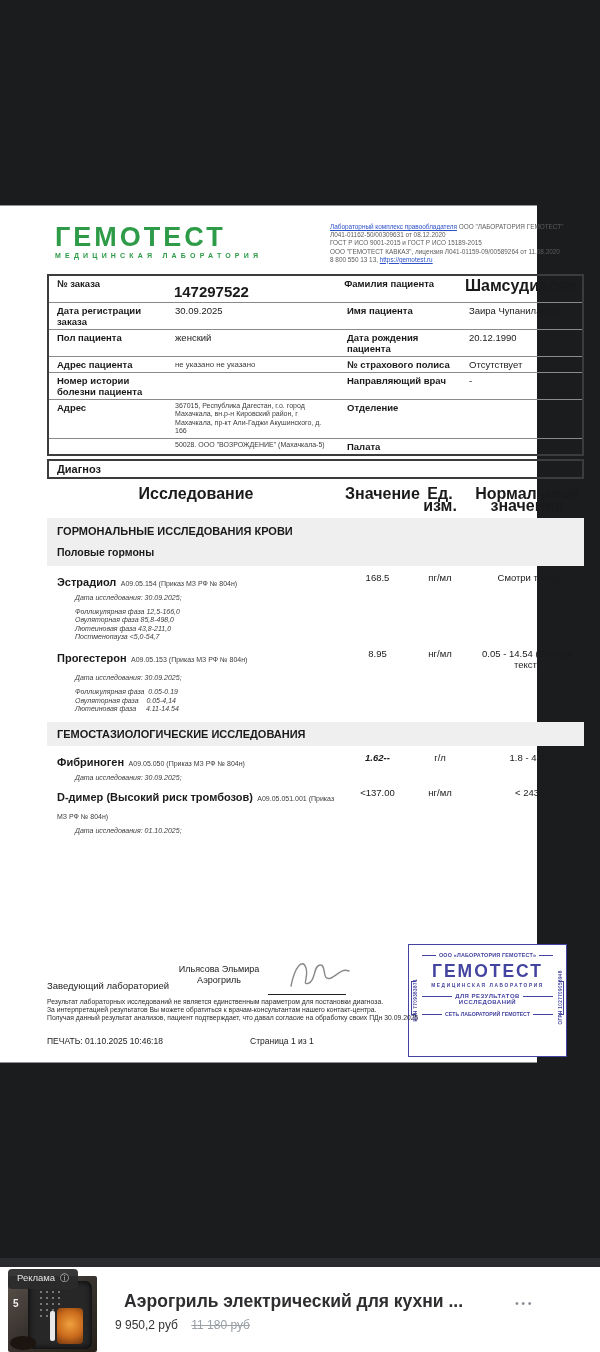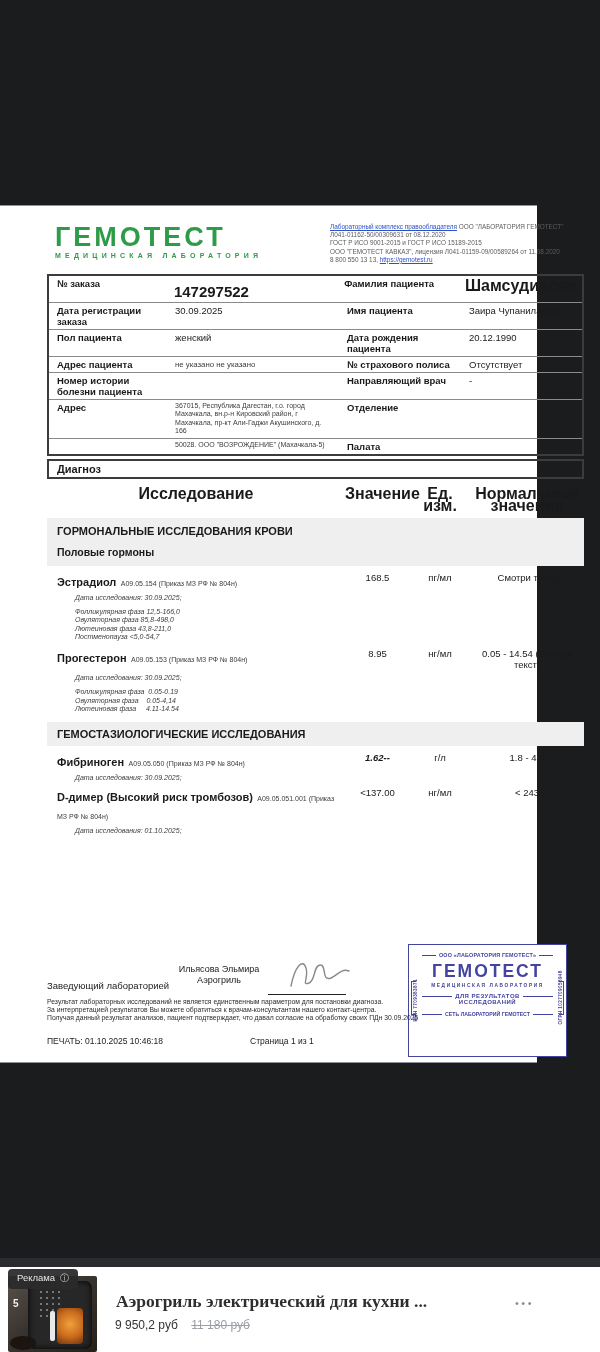--- a/index.html
+++ b/index.html
@@ -88,22 +88,22 @@
   .af-panel { position:absolute; left:10px; top:8px; width:22px; height:30px;
               background-image:radial-gradient(#777 1px, transparent 1.3px); background-size:6px 6px; }
   .af-window { position:absolute; right:9px; bottom:5px; width:26px; height:36px; border-radius:4px;
                background:radial-gradient(circle at 50% 45%, #f0a13e 0%, #c96a1c 55%, #6e3410 100%); }
   .af-handle { position:absolute; right:37px; bottom:8px; width:5px; height:30px; background:#e9e9e9; border-radius:2px; }
   .af-blob { position:absolute; left:2px; bottom:2px; width:26px; height:14px; background:#1b140f; border-radius:50%; }
   .af-num { position:absolute; left:5px; top:22px; color:#eee; font-size:10px; font-weight:700; }
   .ad-badge { position:absolute; left:8px; top:2px; background:rgba(42,42,44,.94); color:#e6e6e6;
               border-radius:4px; padding:3px 9px 4px 9px; font-size:9.5px; display:flex; align-items:flex-start; gap:5px; }
   .ad-badge .info { font-size:9px; color:#cfcfcf; }
-  .ad-title { position:absolute; left:116px; top:24px; width:380px; font-size:17.5px; font-weight:600; color:#2e2e30;
-              white-space:nowrap; overflow:hidden;font-family:Liberation Serif, serif; }
+  .ad-title { position:absolute; left:124px; top:24px; width:380px; font-size:17.5px; font-weight:600; color:#2e2e30;
+              white-space:nowrap; overflow:hidden; }
   .ad-prices { position:absolute; left:115px; top:51px; font-size:12px; }
   .ad-price { color:#333; }
   .ad-old { color:#9aa0a6; text-decoration:line-through; margin-left:10px; }
   .ad-menu { position:absolute; right:66px; top:30px; color:#8a8f98; font-size:11px; letter-spacing:2.5px; cursor:pointer; }
 </style>
 </head>
 <body>
 
 <div class="page">
 

